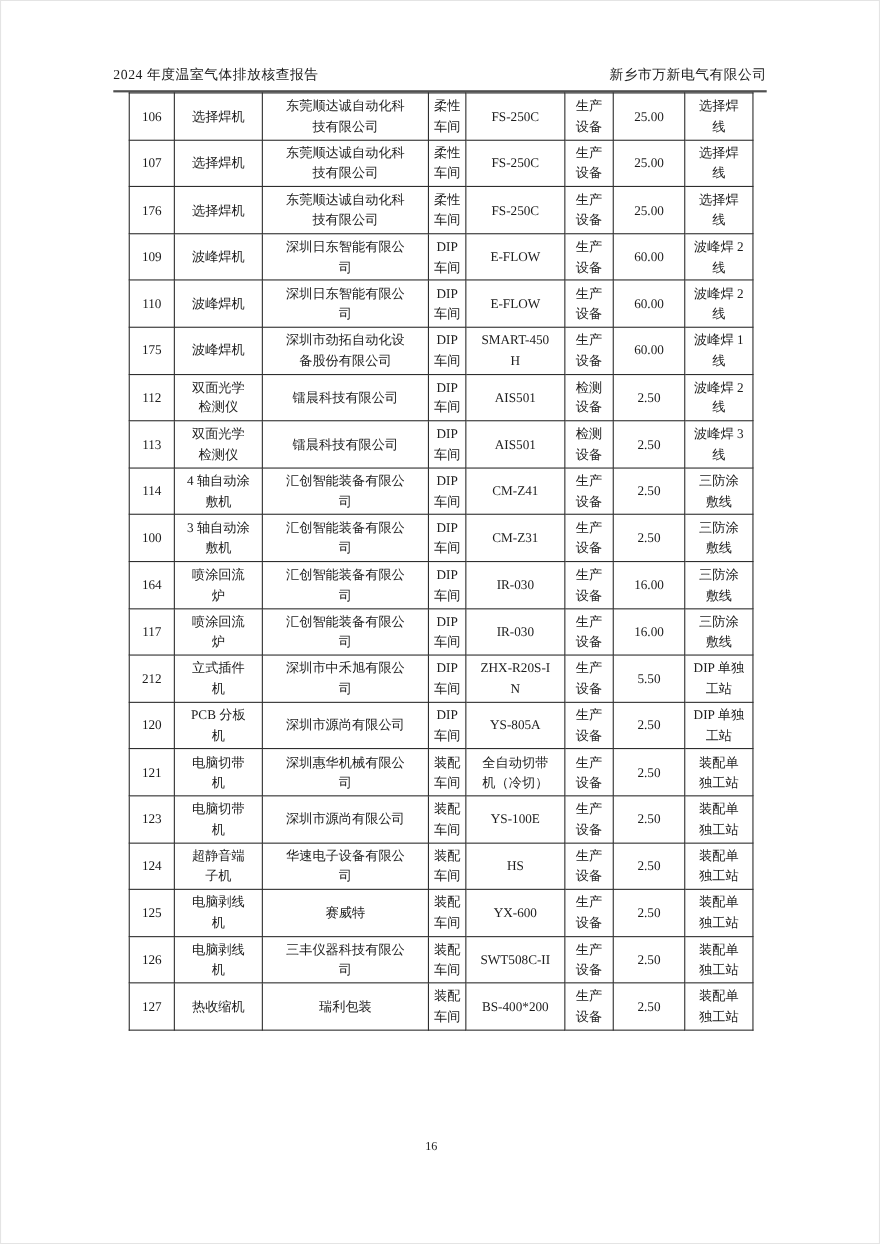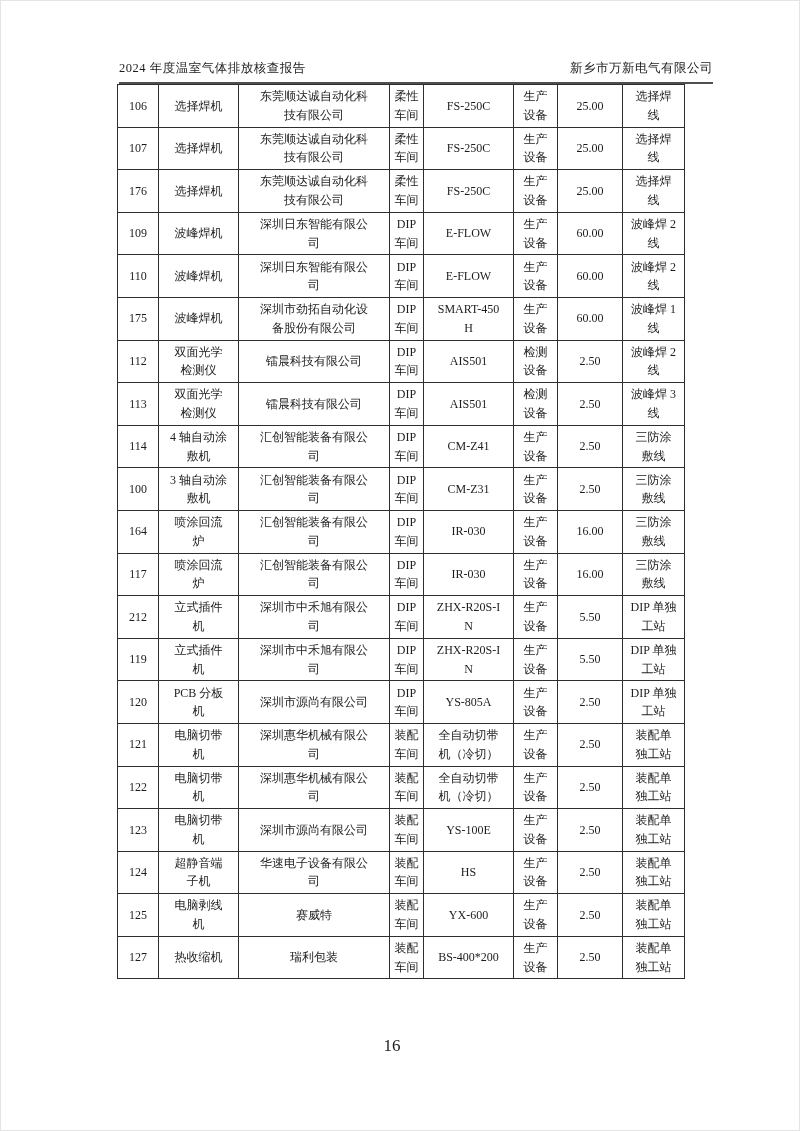--- a/index.html
+++ b/index.html
@@ -22,21 +22,20 @@
     left: 103px;
     top: 60px;
     width: 594px;
     display: flex;
     justify-content: space-between;
     align-items: flex-end;
     font-size: 12.5px;
     letter-spacing: 0.5px;
     padding-bottom: 5px;
     border-bottom: 2px solid #4f4f4f;
-    margin-left: 16px;
   }
   .header span { white-space: nowrap; }
   table.equipment-table {
     position: absolute;
     left: 117px;
     top: 84px;
     width: 567px;
     border-collapse: collapse;
     table-layout: fixed;
   }
@@ -50,21 +49,21 @@
     line-height: 18.6px;
     white-space: pre-line;
     word-break: break-all;
   }
   .footer {
     position: absolute;
     left: 0;
     top: 1036px;
     width: 784px;
     text-align: center;
-    font-size: 17px;
+    font-size: 11px;
   }
 </style>
 </head>
 <body>
 
 <div class="page">
 
   <div class="header">
     <span>2024 年度温室气体排放核查报告</span>
     <span>新乡市万新电气有限公司</span>
@@ -265,67 +264,35 @@
 车间</td>
           <td>ZHX-R20S-I
 N</td>
           <td>生产
 设备</td>
           <td>5.50</td>
           <td>DIP 单独
 工站</td>
         </tr>
         <tr>
-          <td>119</td>
-          <td>立式插件
-机</td>
-          <td>深圳市中禾旭有限公
-司</td>
-          <td>DIP
-车间</td>
-          <td>ZHX-R20S-I
-N</td>
-          <td>生产
-设备</td>
-          <td>5.50</td>
+          <td>120</td>
+          <td>PCB 分板
+机</td>
+          <td>深圳市源尚有限公司</td>
+          <td>DIP
+车间</td>
+          <td>YS-805A</td>
+          <td>生产
+设备</td>
+          <td>2.50</td>
           <td>DIP 单独
 工站</td>
         </tr>
         <tr>
-          <td>120</td>
-          <td>PCB 分板
-机</td>
-          <td>深圳市源尚有限公司</td>
-          <td>DIP
-车间</td>
-          <td>YS-805A</td>
-          <td>生产
-设备</td>
-          <td>2.50</td>
-          <td>DIP 单独
-工站</td>
-        </tr>
-        <tr>
           <td>121</td>
-          <td>电脑切带
-机</td>
-          <td>深圳惠华机械有限公
-司</td>
-          <td>装配
-车间</td>
-          <td>全自动切带
-机（冷切）</td>
-          <td>生产
-设备</td>
-          <td>2.50</td>
-          <td>装配单
-独工站</td>
-        </tr>
-        <tr>
-          <td>122</td>
           <td>电脑切带
 机</td>
           <td>深圳惠华机械有限公
 司</td>
           <td>装配
 车间</td>
           <td>全自动切带
 机（冷切）</td>
           <td>生产
 设备</td>
@@ -370,20 +337,35 @@
           <td>装配
 车间</td>
           <td>YX-600</td>
           <td>生产
 设备</td>
           <td>2.50</td>
           <td>装配单
 独工站</td>
         </tr>
         <tr>
+          <td>126</td>
+          <td>电脑剥线
+机</td>
+          <td>三丰仪器科技有限公
+司</td>
+          <td>装配
+车间</td>
+          <td>SWT508C-II</td>
+          <td>生产
+设备</td>
+          <td>2.50</td>
+          <td>装配单
+独工站</td>
+        </tr>
+        <tr>
           <td>127</td>
           <td>热收缩机</td>
           <td>瑞利包装</td>
           <td>装配
 车间</td>
           <td>BS-400*200</td>
           <td>生产
 设备</td>
           <td>2.50</td>
           <td>装配单

